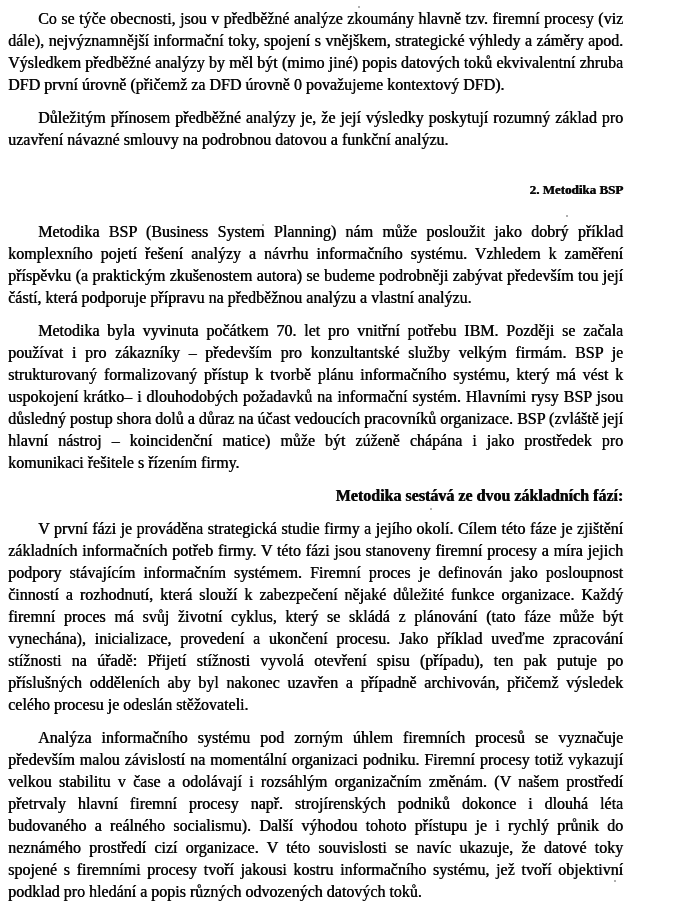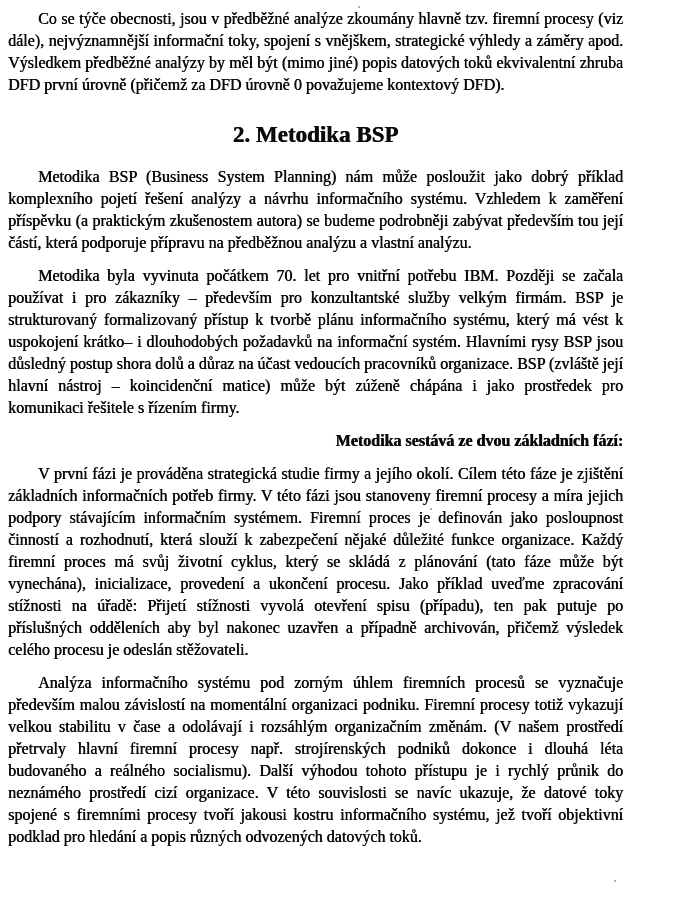--- a/index.html
+++ b/index.html
@@ -22,25 +22,25 @@
   }
   .para {
     margin: 0 0 11px 0;
     text-indent: 30px;
     text-align: justify;
     
     text-shadow: 0.45px 0 0 currentColor;
   }
   .heading {
     font-weight: bold;
-    font-size: 23px;
+    font-size: 13px;
     line-height: 24px;
     margin: 27px 0 19px 0;
     text-indent: 0;
-    text-align: center;
+    text-align: right;
     text-shadow: 0.6px 0 0 currentColor;
   }
   .subheading {
     font-weight: bold;
     margin: 0 0 11px 0;
     text-indent: 30px;
     text-align: right;
     text-shadow: 0.6px 0 0 currentColor;
   }
   
@@ -53,20 +53,21 @@
     opacity: 0.55;
   }
 </style>
 </head>
 <body>
 
 <div class="page">
 
   <p class="para">Co se týče obecnosti, jsou v předběžné analýze zkoumány hlavně tzv. firemní procesy (viz dále),  nejvýznamnější informační toky, spojení s vnějškem,  strategické výhledy a záměry apod. Výsledkem předběžné analýzy by měl být (mimo jiné) popis datových toků  ekvivalentní zhruba DFD první úrovně (přičemž za DFD úrovně  0 považujeme kontextový DFD).</p>
 
+  <p class="para">Důležitým přínosem předběžné analýzy je, že její  výsledky poskytují rozumný základ pro uzavření návazné  smlouvy na podrobnou datovou a funkční analýzu.</p>
 
   <h2 class="heading">2. Metodika BSP</h2>
 
   <p class="para">Metodika BSP (Business System Planning) nám může  posloužit jako dobrý příklad komplexního pojetí řešení  analýzy a návrhu informačního systému. Vzhledem k zaměření příspěvku (a praktickým zkušenostem autora) se budeme  podrobněji zabývat především tou její částí, která podporuje  přípravu na předběžnou analýzu a vlastní analýzu.</p>
 
   <p class="para">Metodika byla vyvinuta počátkem 70. let pro  vnitřní potřebu IBM. Později se začala používat i pro  zákazníky – především pro konzultantské služby velkým  firmám. BSP je strukturovaný formalizovaný přístup k tvorbě plánu informačního systému, který má vést k uspokojení  krátko– i dlouhodobých požadavků na informační systém.  Hlavními rysy BSP jsou důsledný postup shora dolů  a důraz na účast vedoucích pracovníků organizace. BSP (zvláště její hlavní nástroj – koincidenční matice) může být  zúženě chápána i jako prostředek pro komunikaci řešitele  s řízením firmy.</p>
 
   <p class="subheading">Metodika sestává ze dvou základních fází:</p>
 
   <p class="para">V první fázi je prováděna strategická studie firmy  a jejího okolí. Cílem této fáze je zjištění základních  informačních potřeb firmy. V této fázi jsou stanoveny firemní procesy a míra jejich podpory stávajícím informačním  systémem. Firemní proces je definován jako posloupnost  činností a rozhodnutí, která slouží k zabezpečení nějaké důležité funkce organizace. Každý firemní proces má svůj  životní cyklus, který se skládá z plánování (tato fáze může  být vynechána), inicializace, provedení a ukončení procesu. Jako příklad uveďme zpracování stížnosti na úřadě: Přijetí  stížnosti vyvolá otevření spisu (případu), ten pak putuje po  příslušných odděleních aby byl nakonec uzavřen a případně archivován, přičemž výsledek celého procesu je odeslán  stěžovateli.</p>

